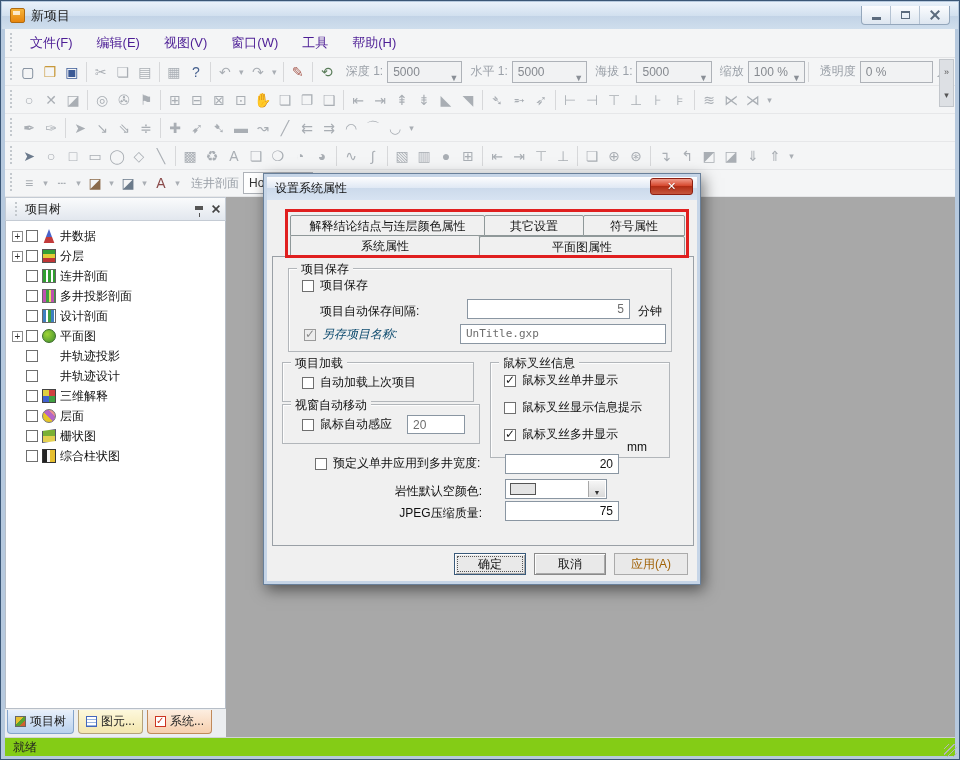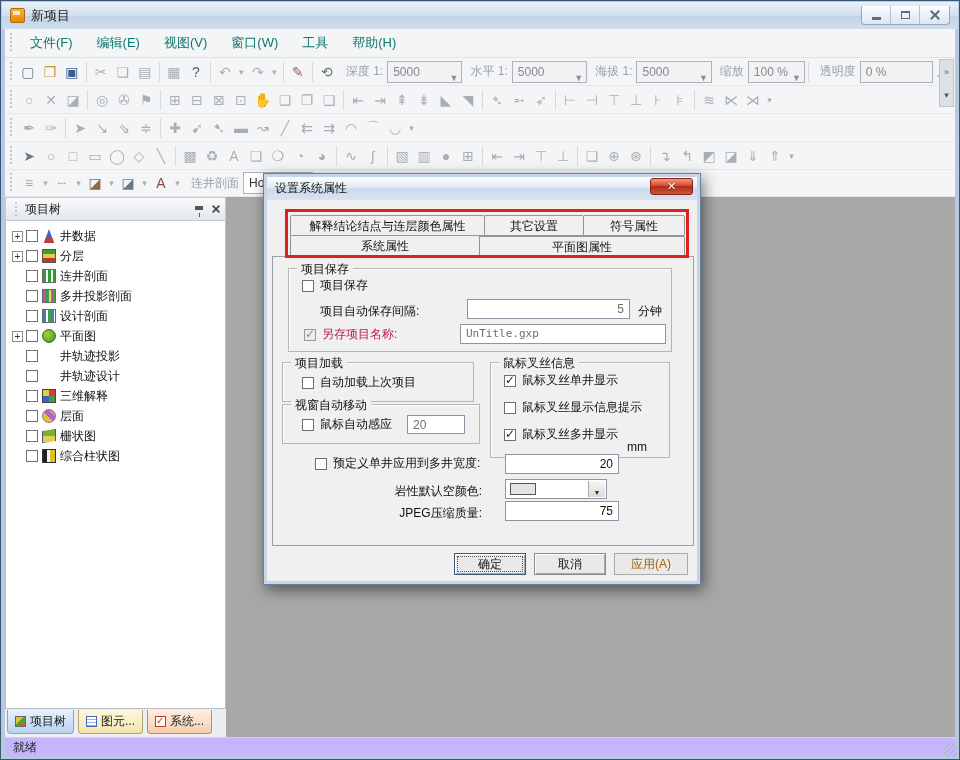--- a/index.html
+++ b/index.html
@@ -28,21 +28,21 @@
   .xicon { position:relative; width:10px; height:10px; }
   .xicon::before,.xicon::after { content:""; position:absolute; left:4px; top:-1px; width:2px; height:12px; background:#5c6b7d; }
   .xicon::before { transform:rotate(45deg);} .xicon::after { transform:rotate(-45deg);}
 
   
   .menubar { position:absolute; left:4px; top:28px; right:4px; height:29px; background:#f4f5f6;
              display:flex; align-items:center; border-bottom:1px solid #e2e3e5; }
   .grip { width:6px; height:20px; margin:0 4px 0 3px;
           background:repeating-linear-gradient(180deg,#c3c8cd 0 2px,transparent 2px 4px);
           background-size:2px 100%; background-repeat:repeat-y; background-position:2px 0; }
-  .mitem { font-size:13px; color:#0f766e; padding:4px 12px; }
+  .mitem { font-size:13px; color:#4c1d95; padding:4px 12px; }
 
   
   .tbrow { position:absolute; left:4px; right:4px; height:28px; background:#f4f5f6;
            display:flex; align-items:center; border-bottom:1px solid #e6e7e9; overflow:hidden; }
   .r1{top:57px;} .r2{top:85px;} .r3{top:113px;} .r4{top:141px;} .r5{top:169px; height:27px;}
   .ticons { display:flex; align-items:center; }
   .tbi { width:22px; height:22px; display:inline-flex; align-items:center; justify-content:center;
          font-size:14px; color:#a9aeb4; flex:0 0 auto; }
   .tbi.dd { width:11px; font-size:9px; }
   .tsep { width:1px; height:20px; background:#d7d8da; margin:0 3px; flex:0 0 auto; }
@@ -98,21 +98,21 @@
   .btab { height:24px; display:flex; align-items:center; gap:4px; padding:0 7px; font-size:12px; color:#222;
           border:1px solid #b5a27a; border-top:none; border-radius:0 0 4px 4px;
           background:linear-gradient(#fdf8dc,#f3e6ae); }
   .btab.active { background:linear-gradient(#e8f0fb,#b9d1ee); border-color:#84a4cc; }
   .btab.t3 { background:linear-gradient(#fdeee0,#f6cfae); border-color:#c08a5a; }
   .bti { width:11px; height:11px; flex:0 0 auto; }
   .bti-tree { background:linear-gradient(135deg,#e8c030 0 40%,#58a030 40% 70%,#d06030 70%); border:1px solid #666; }
   .bti-elem { border:1px solid #4466bb; background:repeating-linear-gradient(180deg,#fff 0 2px,#9ab6e0 2px 3px); }
   .bti-sys  { border:1px solid #cc3322; background:#fff; position:relative; }
   .bti-sys::after { content:"✓"; position:absolute; left:0; top:-2px; font-size:10px; color:#cc3322; font-weight:bold; }
-  .statusbar { position:absolute; left:4px; top:736px; right:4px; height:19px; background:#c4b5fd;
+  .statusbar { position:absolute; left:4px; top:736px; right:4px; height:19px; background:#84cc16;
                border-top:1px solid #d2d3d5; display:flex; align-items:center; padding:0 8px; }
   .sbtext { font-size:12px; color:#222; }
   .sgrip { position:absolute; right:2px; bottom:2px; width:13px; height:13px;
            background:repeating-linear-gradient(135deg,transparent 0 3px,#b4b6b8 3px 4px); }
 
   
   .dialog { position:absolute; left:262px; top:172px; width:438px; height:412px; z-index:50;
             background:#f0f0f0; border:1px solid #69809a;
             box-shadow: inset 0 0 0 3px #c6d5e7, 3px 5px 14px rgba(0,0,0,.5); }
   .dlg-title { position:absolute; left:3px; right:3px; top:3px; height:23px;
@@ -126,21 +126,21 @@
          border-radius:2px 2px 0 0; font-size:12px; color:#111; text-align:center; line-height:20px; }
   .tab.sel { top:61px; height:22px; border-bottom:none; z-index:3; }
   .dlg-page { position:absolute; left:8px; top:82px; width:422px; height:290px;
               border:1px solid #9aa0a6; background:#f0f0f0; }
   .annot { position:absolute; left:21px; top:35px; width:404px; height:49px;
            border:3px solid #e01f1f; z-index:6; pointer-events:none; }
   .grp { position:absolute; border:1px solid #b2b6ba; box-shadow:inset 1px 1px 0 #fdfdfd; }
   .gtitle { position:absolute; left:8px; top:-8px; background:#f0f0f0; padding:0 4px; font-size:12px; color:#111; }
   .dcb-row { position:absolute; display:flex; align-items:center; gap:6px; font-size:12px; color:#111; white-space:nowrap; }
   .dcb-row .lab { font-size:12px; }
-  .graylab { color:#be185d; }
+  .graylab { color:#0c4a6e;font-style:italic; }
   .dlab { position:absolute; font-size:12px; color:#111; white-space:nowrap; }
   .inp { position:absolute; height:20px; background:#fff; border:1px solid #8a96a2; font-size:12px;
          color:#111; padding:0 5px; line-height:18px; }
   .inp.right { text-align:right; }
   .inp.gray { color:#6d6d6d; }
   .inp.mono { font-family:"DejaVu Sans Mono","Liberation Mono",monospace; font-size:11px; }
   .ccombo { position:absolute; height:20px; background:#fff; border:1px solid #8a96a2; }
   .swatch { position:absolute; left:4px; top:3px; width:26px; height:12px; background:#e4e4e4; border:1px solid #555; }
   .dbtn { position:absolute; right:1px; top:1px; bottom:1px; width:17px; border-left:1px solid #a8a8a8;
           background:linear-gradient(#f6f6f6,#dadada); text-align:center; }

